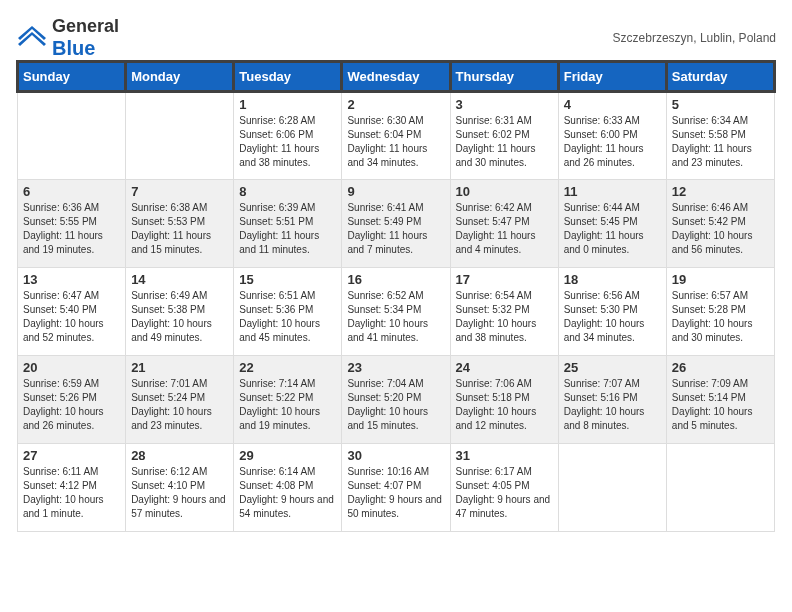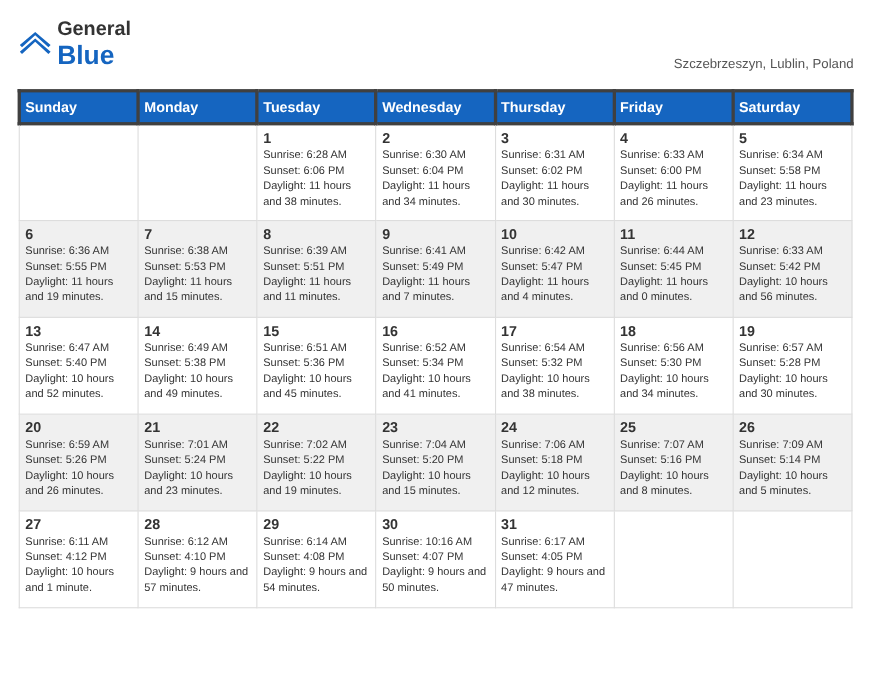--- a/index.html
+++ b/index.html
@@ -6,22 +6,22 @@
     body {
       font-family: Arial, sans-serif;
       background: #fff;
       width: 792px;
       min-height: 612px;
       padding: 16px;
     }
     .header-area {
       display: flex;
       justify-content: space-between;
-      align-items: flex-end;
-      margin-bottom: 16px;
+      align-items: center;
+      margin-bottom: 0;
     }
     .logo {
       display: flex;
       align-items: center;
       gap: 4px;
     }
     .logo-icon {
       width: 32px;
       height: 28px;
     }
@@ -93,21 +93,21 @@
 <body>
 
 <div class="header-area">
   <div class="logo">
     <svg class="logo-icon" viewBox="0 0 32 28" xmlns="http://www.w3.org/2000/svg">
       <polygon points="16,2 30,14 28,16 16,5 4,16 2,14" fill="#1565c0"></polygon>
       <polygon points="16,8 30,20 28,22 16,11 4,22 2,20" fill="#1565c0"></polygon>
     </svg>
     <div>
       <span style="font-size:18px;font-weight:bold;color:#333;">General</span><br>
-      <span style="font-size:24px;font-weight:bold;color:#1565c0;">Blue</span>
+      <span style="font-size:20px;font-weight:bold;color:#1565c0;">Blue</span>
     </div>
   </div>
   <div class="title-area">
     <div class="location-title">Szczebrzeszyn, Lublin, Poland</div>
   </div>
 </div>
 
 <table>
   <thead>
     <tr>
@@ -198,21 +198,21 @@
         </td>
         <td>
           <span class="day-number">11</span>
           <div class="day-info">Sunrise: 6:44 AM
 Sunset: 5:45 PM
 Daylight: 11 hours
 and 0 minutes.</div>
         </td>
         <td>
           <span class="day-number">12</span>
-          <div class="day-info">Sunrise: 6:33 AM
+          <div class="day-info">Sunrise: 6:46 AM
 Sunset: 5:42 PM
 Daylight: 10 hours
 and 56 minutes.</div>
         </td>
       </tr>
       <tr class="week-odd">
         <td>
           <span class="day-number">13</span>
           <div class="day-info">Sunrise: 6:47 AM
 Sunset: 5:40 PM
@@ -272,21 +272,21 @@
         </td>
         <td>
           <span class="day-number">21</span>
           <div class="day-info">Sunrise: 7:01 AM
 Sunset: 5:24 PM
 Daylight: 10 hours
 and 23 minutes.</div>
         </td>
         <td>
           <span class="day-number">22</span>
-          <div class="day-info">Sunrise: 7:02 AM
+          <div class="day-info">Sunrise: 7:14 AM
 Sunset: 5:22 PM
 Daylight: 10 hours
 and 19 minutes.</div>
         </td>
         <td>
           <span class="day-number">23</span>
           <div class="day-info">Sunrise: 7:04 AM
 Sunset: 5:20 PM
 Daylight: 10 hours
 and 15 minutes.</div>

